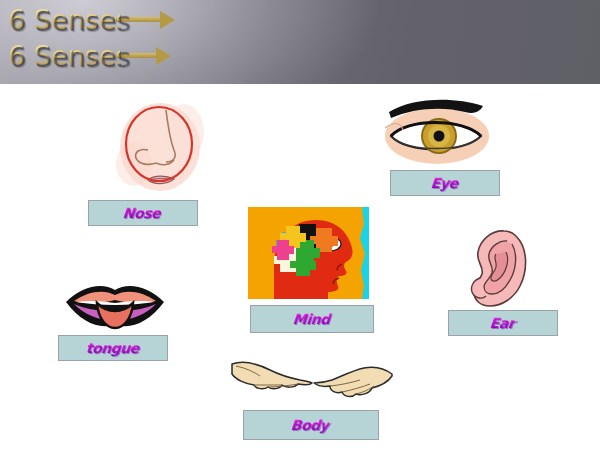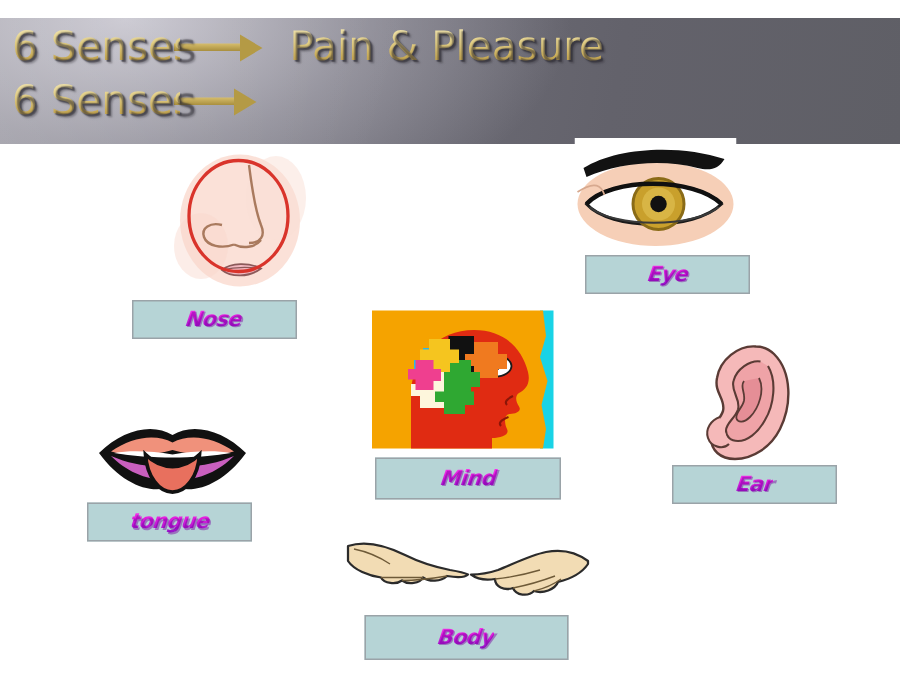--- a/index.html
+++ b/index.html
@@ -17,21 +17,21 @@
   #slide {
     position: relative;
     width: 600px;
     height: 450px;
     background: #ffffff;
   }
 
   
   #header {
     position: absolute;
-    left: 0; top: 12px;
+    left: 0; top: 0;
     width: 600px;
     height: 84px;
     background:
       radial-gradient(ellipse 380px 200px at 14% 0%, rgba(205,203,212,0.95) 0%, rgba(178,176,186,0.55) 42%, rgba(130,129,139,0.0) 78%),
       linear-gradient(100deg, #8e8d96 0%, #7b7a84 22%, #6c6b75 45%, #63626b 68%, #5f5f66 100%);
     overflow: hidden;
   }
   #header .sheen {
     position: absolute;
     left: -10%; top: -60%;
@@ -138,21 +138,20 @@
 
   <div id="header">
     <div class="sheen"></div>
 
     <div class="hdr-row r1">
       <span class="hdr-text hdr-left">6 Senses</span>
       <span class="arrow">
         <span class="shaft"></span>
         <span class="head"></span>
       </span>
-      <span class="hdr-text hdr-right">Pain &amp; Pleasure</span>
     </div>
 
     <div class="hdr-row r2">
       <span class="hdr-text hdr-left">6 Senses</span>
       <span class="arrow short">
         <span class="shaft"></span>
         <span class="head"></span>
       </span>
     </div>
   </div>

